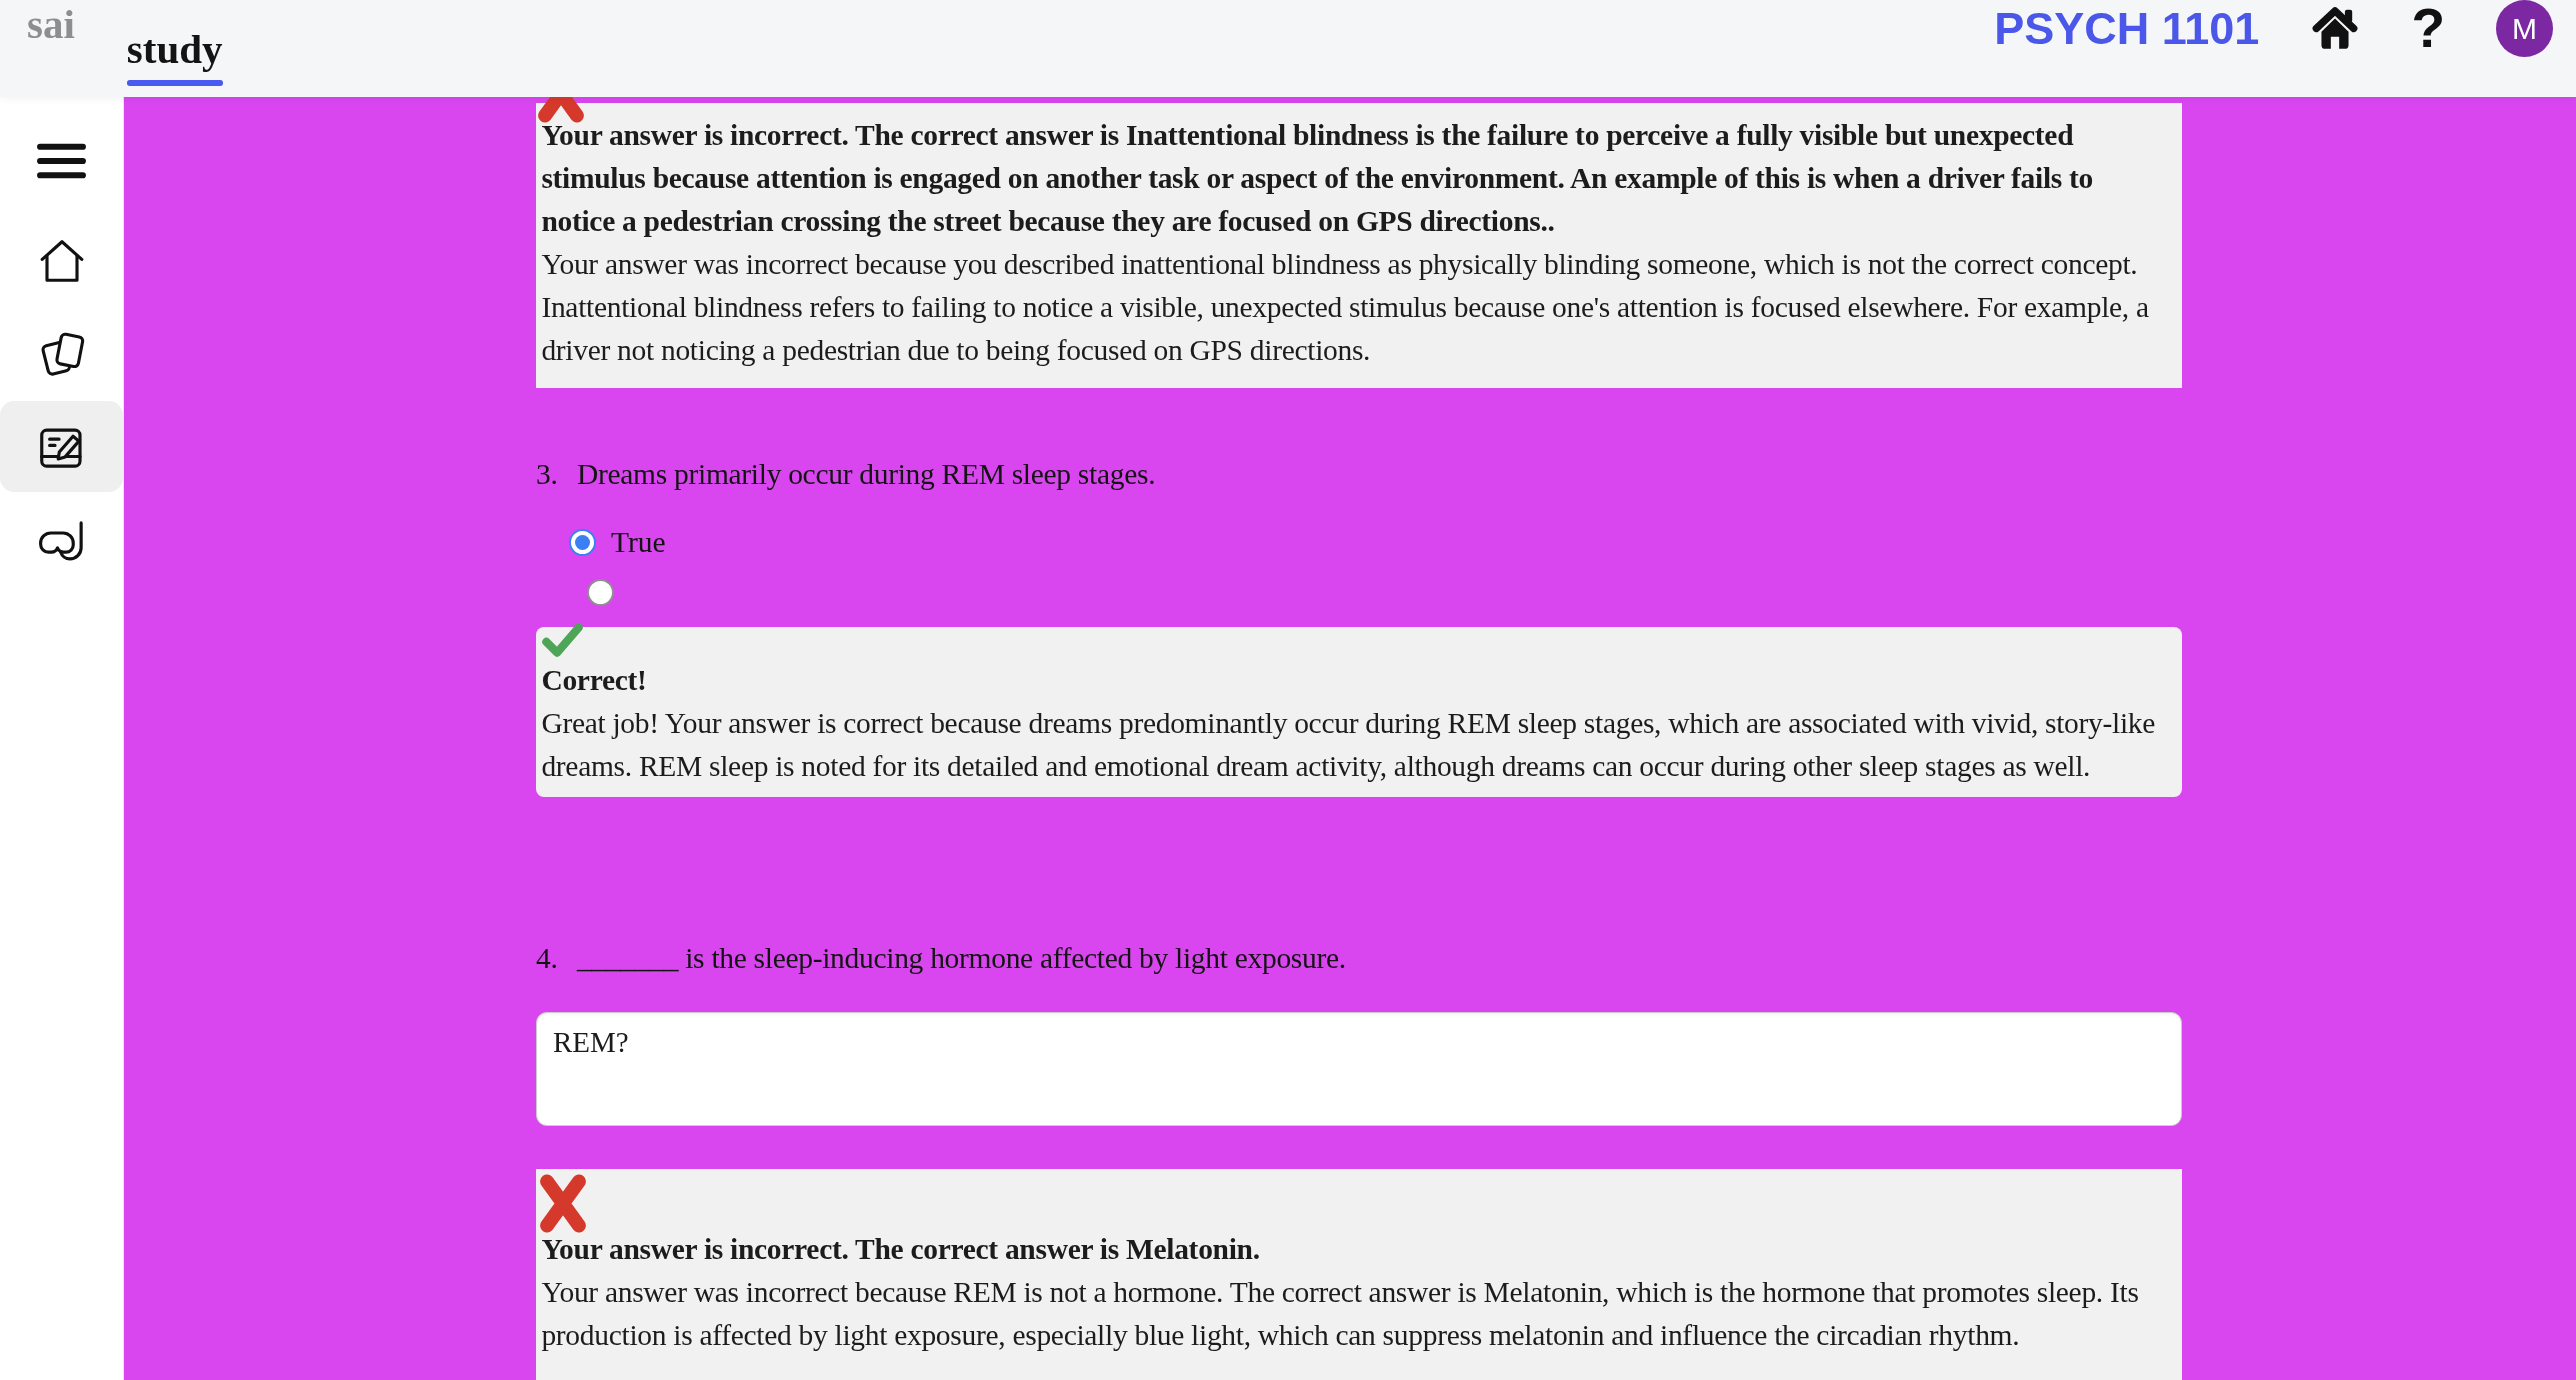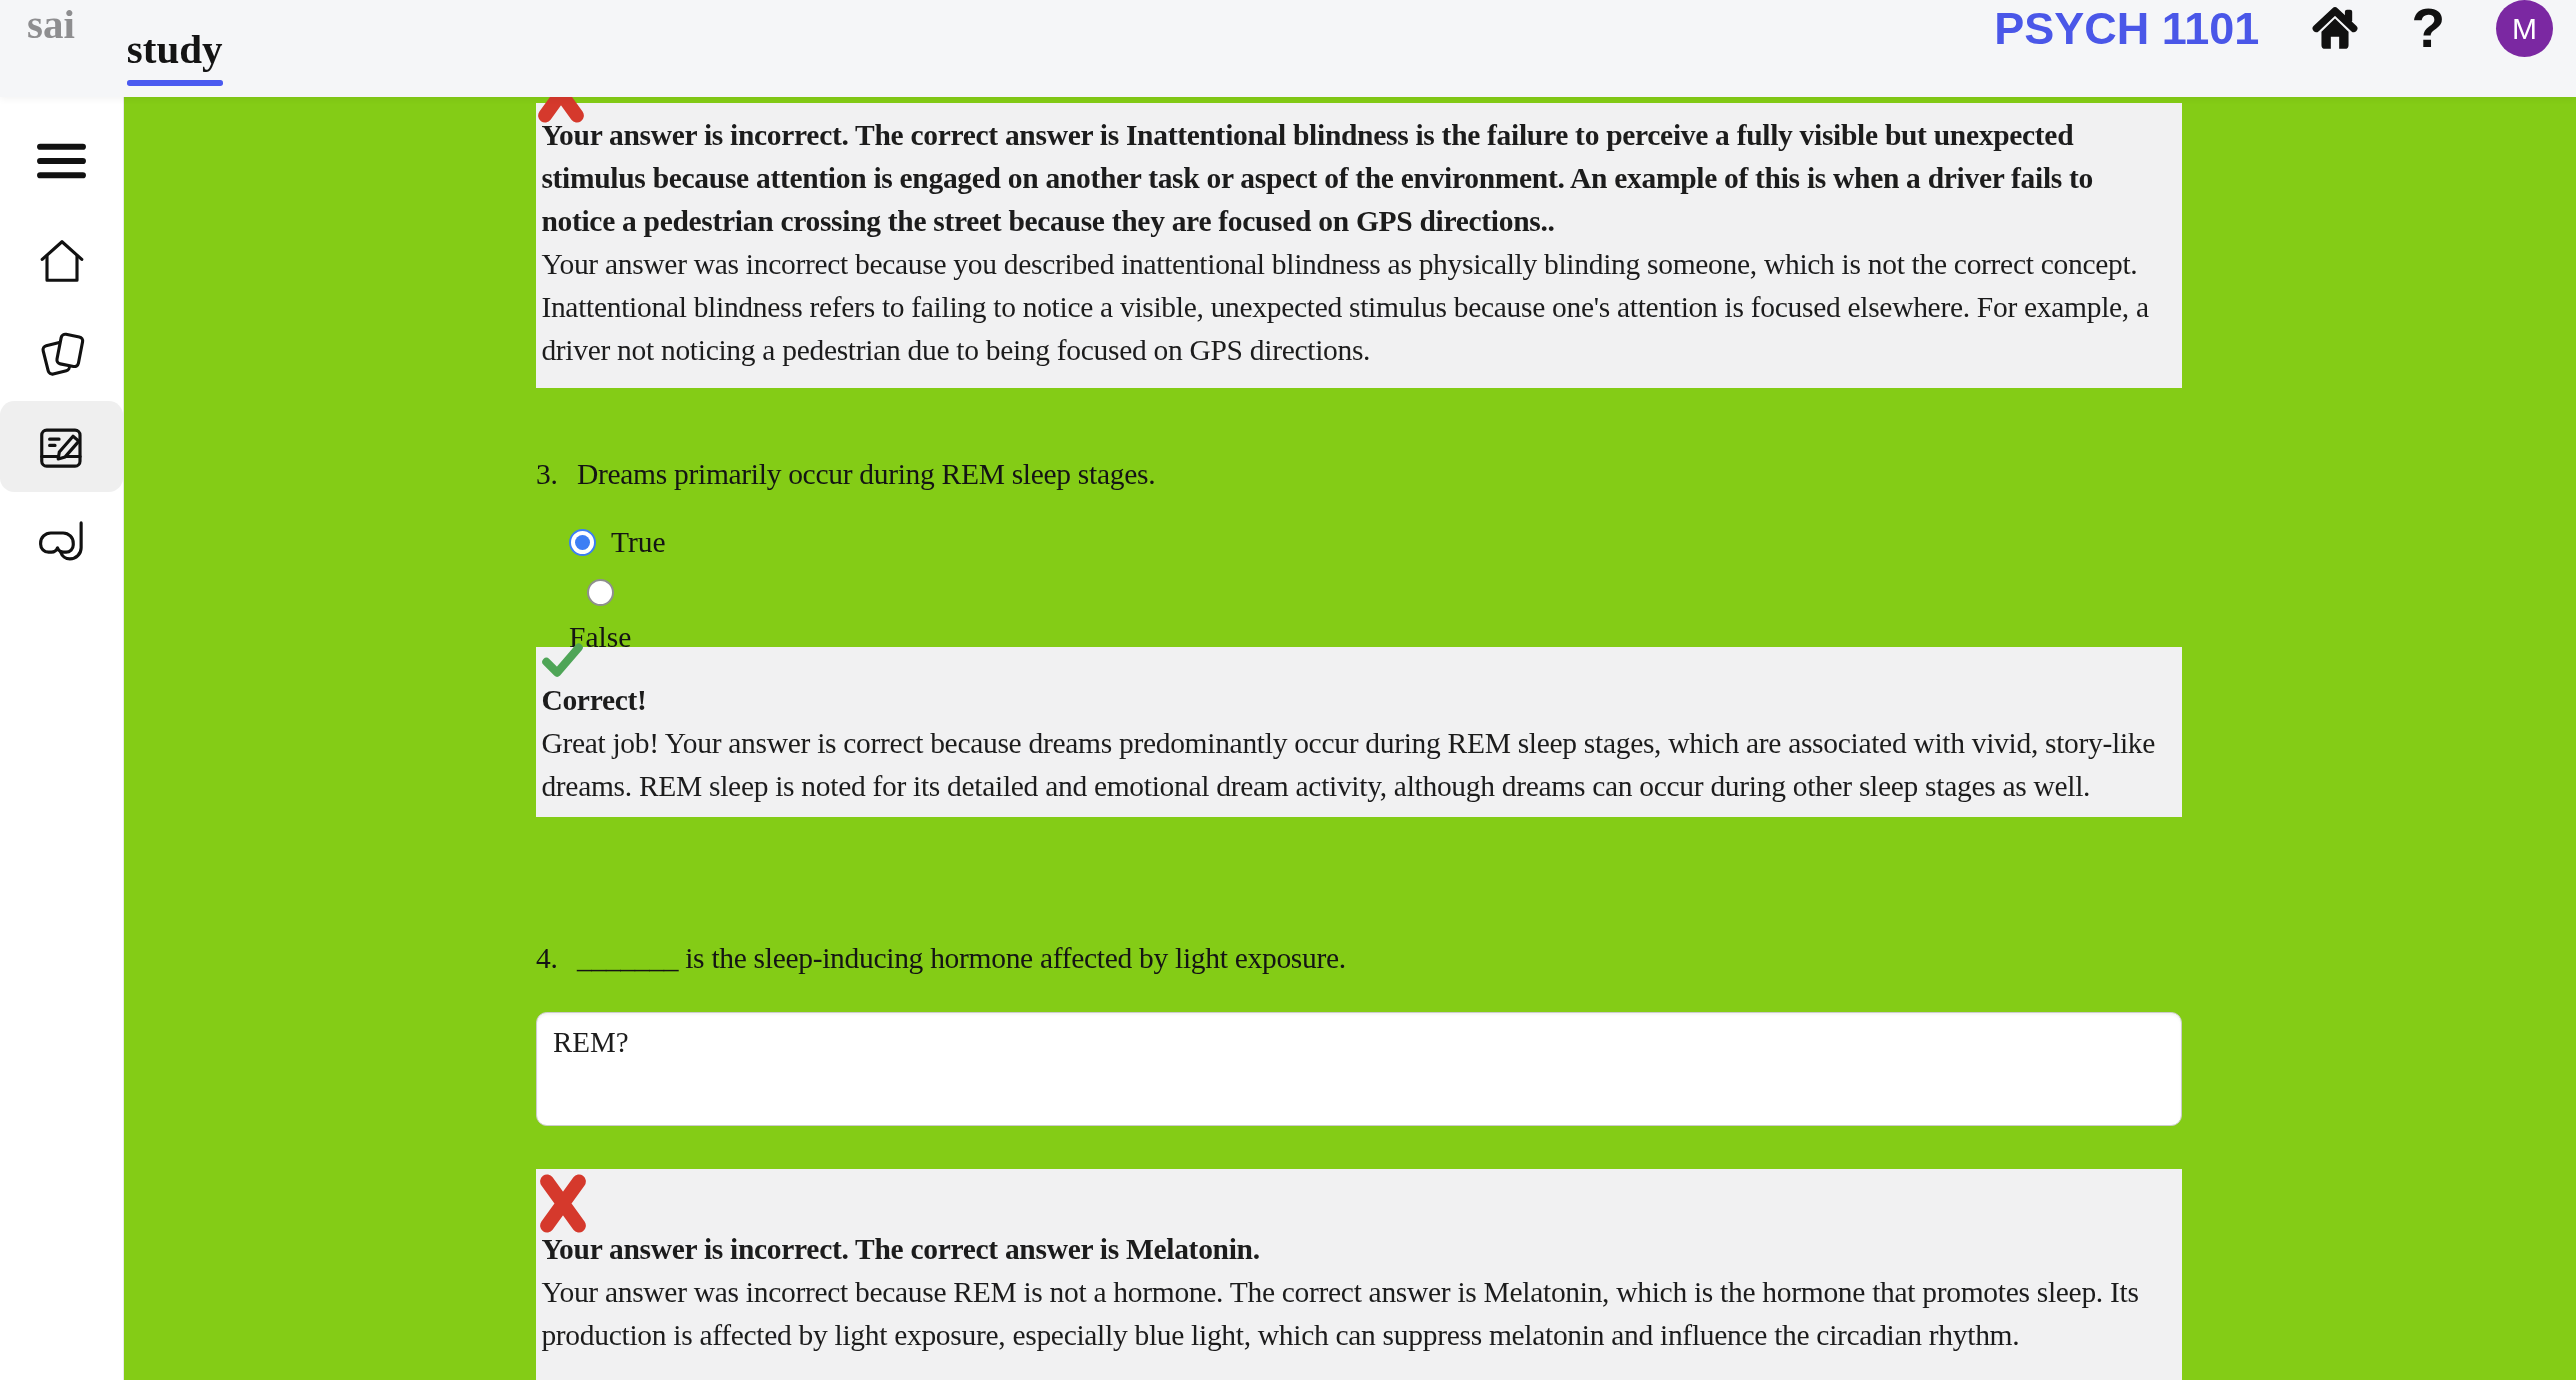--- a/index.html
+++ b/index.html
@@ -38,28 +38,28 @@
   .side-item{position:absolute;left:0;width:123px;height:63px;display:flex;
        align-items:center;justify-content:center;cursor:pointer;}
   .side-tile{position:absolute;left:0;top:304px;width:123px;height:91px;
        background:#efefef;border-radius:14.3px;}
   .si-menu{top:32px;}
   .si-home{top:132px;}
   .si-cards{top:224px;}
   .si-quiz{top:318px;}
   .si-dive{top:413px;}
   
-  .main{position:absolute;top:97px;left:123px;right:0;bottom:0;background:#84cc16;
+  .main{position:absolute;top:97px;left:123px;right:0;bottom:0;background:#d946ef;
        overflow:hidden;}
   .col{position:absolute;left:413px;top:0;width:1646px;}
   .fb{position:absolute;left:0;width:1646px;background:#f1f1f2;box-sizing:border-box;
        font-size:29.5px;line-height:43px;color:#1c1c1c;letter-spacing:-0.3px;}
   .fb-bold{font-weight:700;}
   .fb1{top:6.3px;padding:10.7px 10.7px 16px 5.4px;}
-  .fb2{top:550px;padding:0 10.7px 9px 5.4px;}
+  .fb2{top:530px;padding:0 10.7px 9px 5.4px;border-radius:8px;}
   .fb3{top:1072px;height:358px;padding:59px 10.7px 0 5.4px;}
   .x-clip{position:absolute;top:-39px;left:0;}
   .x-full{position:absolute;top:5.4px;left:1.8px;}
   .check-ic{display:block;margin:-3.6px 0 0 -0.9px;}
   .question{position:absolute;left:0;display:flex;font-size:29.5px;color:#141414;
        letter-spacing:-0.3px;}
   .q-num{width:41px;flex:0 0 auto;}
   .q3{top:361px;}
   .q4{top:845px;}
   .opt{position:absolute;display:flex;align-items:center;gap:15px;left:33px;

